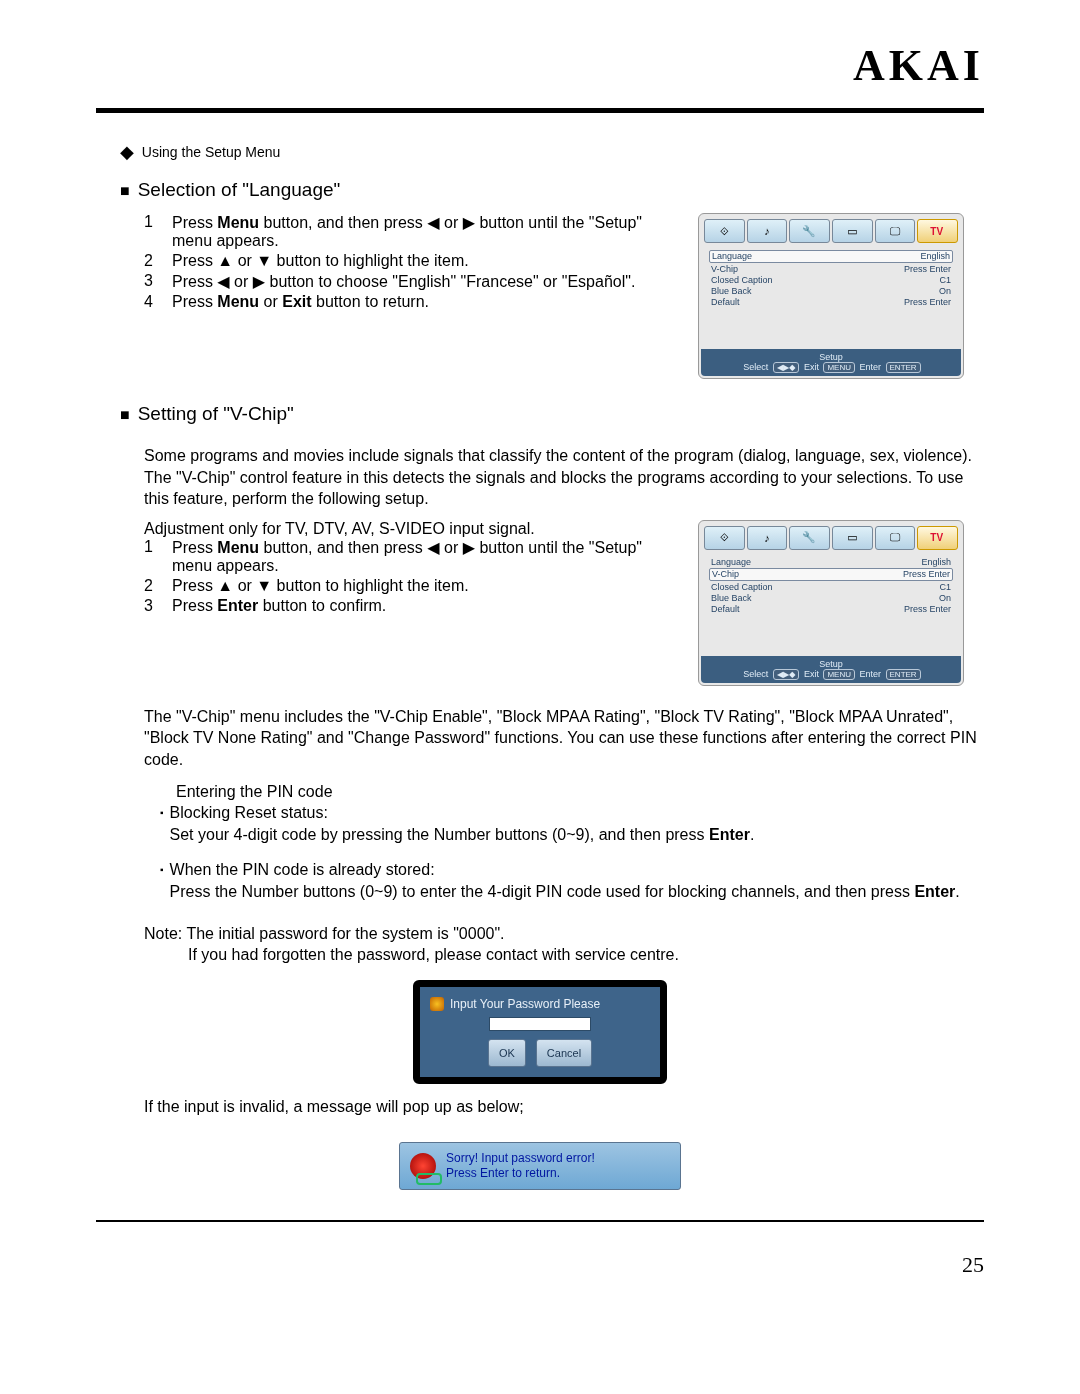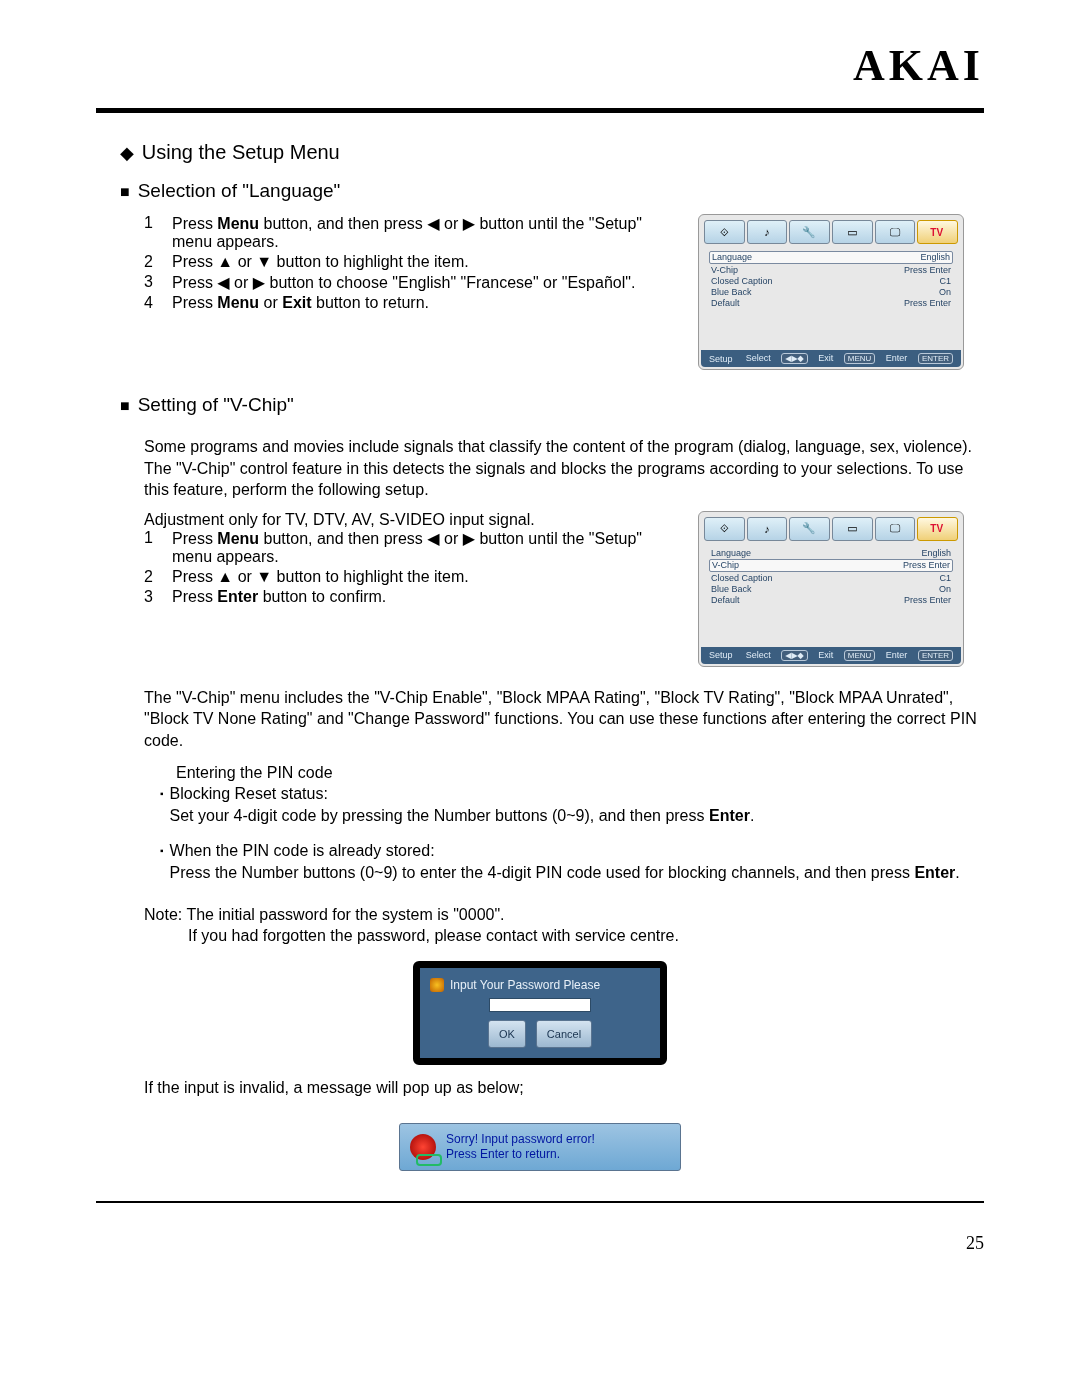--- a/index.html
+++ b/index.html
@@ -25,21 +25,21 @@
     border: none;
     border-top: 5px solid #000;
     margin: 0 0 28px 0;
   }
   .section-title, .subsection-title {
     display: flex;
     align-items: center;
     gap: 8px;
     margin-left: 24px;
   }
-  .section-title { font-size: 20px; margin-bottom: 16px; }
+  .section-title { font-size: 14px; margin-bottom: 16px; }
   .subsection-title { font-size: 19px; margin-bottom: 12px; margin-top: 24px;}
   .diamond::before {
     content: "◆";
     font-size: 18px;
   }
   .square::before {
     content: "■";
     font-size: 16px;
   }
   .two-col {
@@ -87,21 +87,21 @@
     margin-top: 20px;
     font-size: 16px;
     line-height: 1.35;
   }
   .note-block .note-cont {
     margin-left: 44px;
   }
   .page-num {
     text-align: right;
     font-family: "Times New Roman", serif;
-    font-size: 18px;
+    font-size: 22px;
     margin-top: 30px;
   }
   .hr-thin {
     border: none;
     border-top: 2px solid #000;
     margin: 30px 0 6px 0;
   }
 
   
   .osd {
@@ -154,22 +154,23 @@
   }
   .osd-foot {
     background: #3b5e80;
     color: #e0ecf6;
     display: flex;
     align-items: center;
     justify-content: space-between;
     padding: 3px 8px;
     border-radius: 0 0 4px 4px;
     font-size: 9px;
-  }
-  .foot-right span { margin-left:8px; }
+    flex-direction: column;
+  }
+  .foot-right span { margin-left:2px; }
   .pill {
     display:inline-block;
     border:1px solid #b8c8d8;
     border-radius:3px;
     padding:0 3px;
     font-size:8px;
     background:#435f7c;
   }
   .tv-badge { color:#d13; font-weight:bold; font-size:10px; margin-left:-2px; }
 

